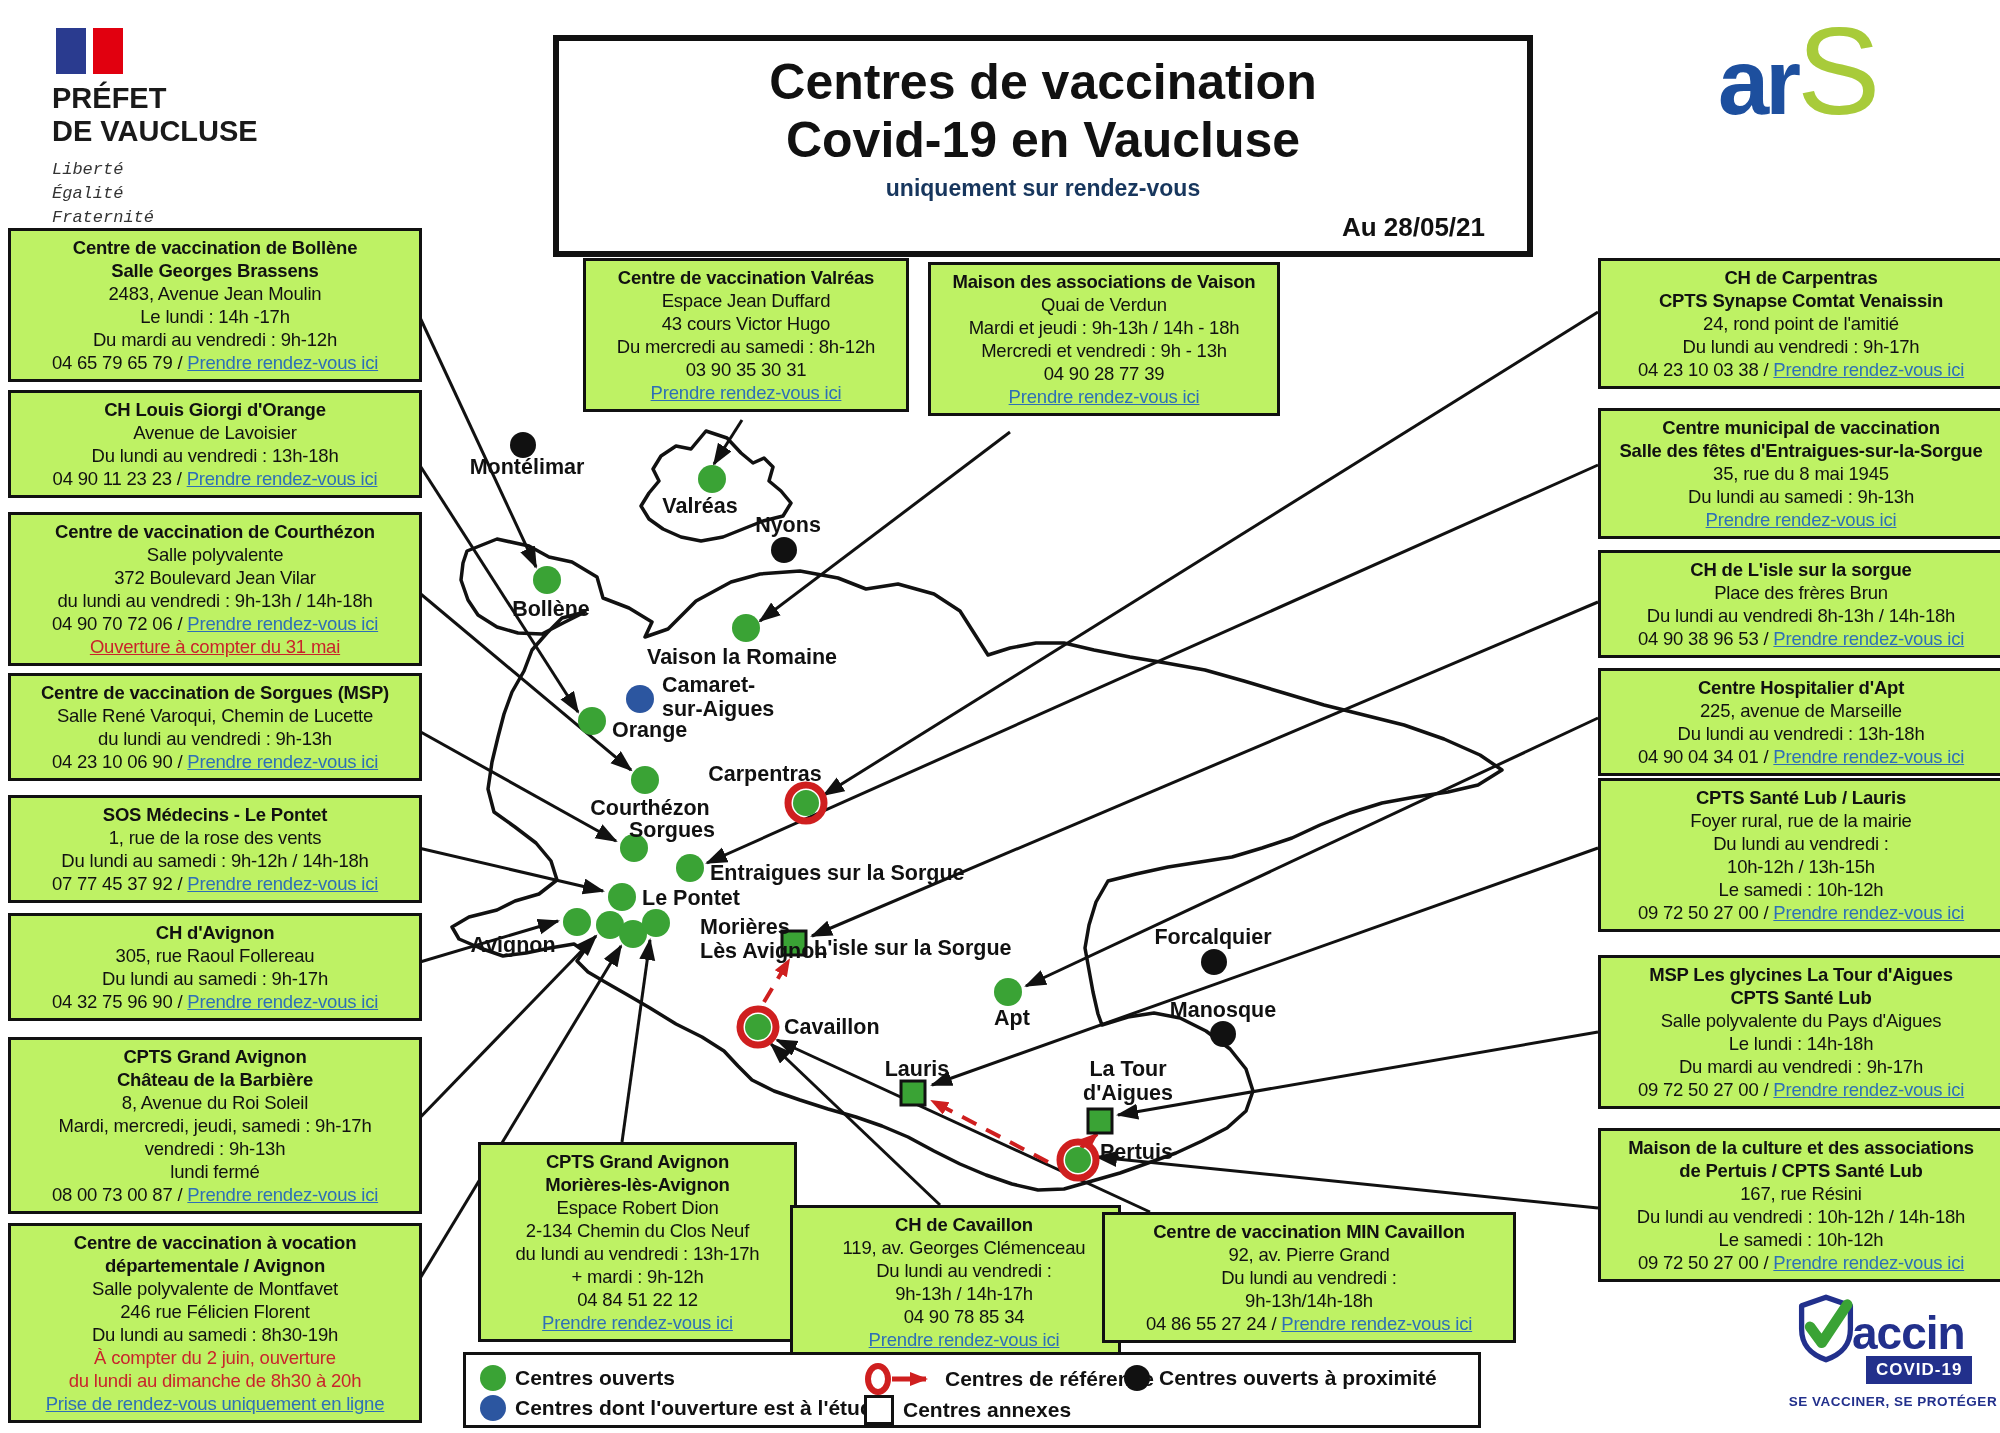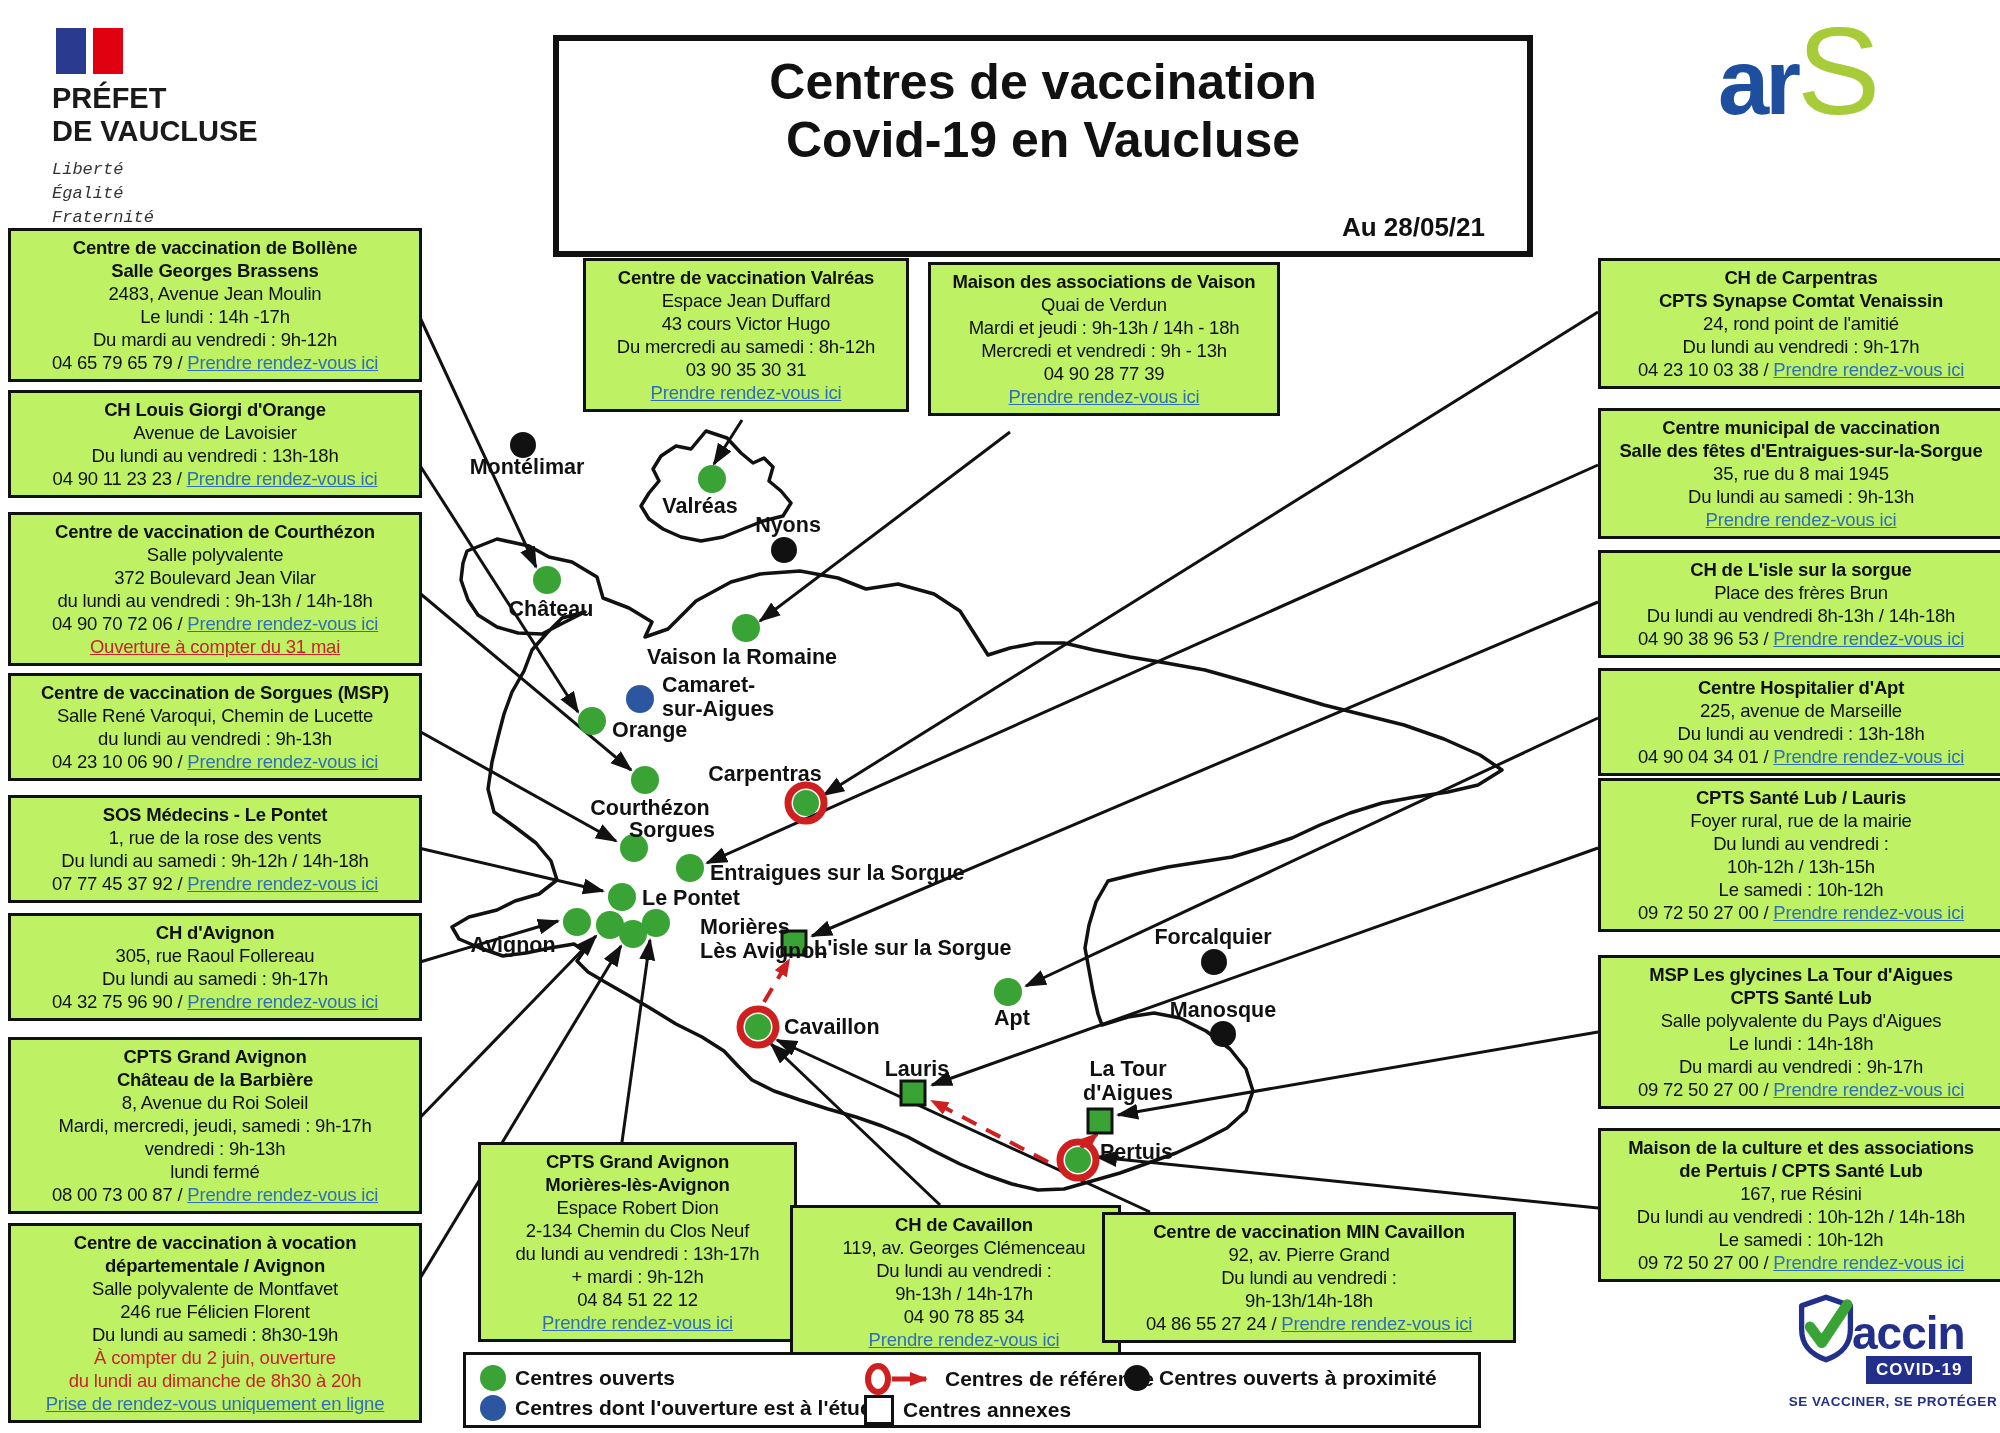--- a/index.html
+++ b/index.html
@@ -77,20 +77,21 @@
   <div id="gov-motto">
     <div>Liberté</div>
     <div>Égalité</div>
     <div>Fraternité</div>
   </div>
 </div>
 
 <div id="title-box">
   <div class="t1">Centres de vaccination</div>
   <div class="t2">Covid-19 en Vaucluse</div>
+  <div class="sub">uniquement sur rendez-vous</div>
   <div id="title-date">Au 28/05/21</div>
 </div>
 
 <div id="ars-logo">
   <div id="ars-word"><span class="ar">ar</span><span class="s">S</span></div>
 </div>
 
 <svg id="map-svg" viewBox="0 0 2000 1433">
   <defs>
     <marker id="ab" markerUnits="userSpaceOnUse" markerWidth="24" markerHeight="18" refX="20" refY="8" orient="auto">
@@ -157,21 +158,21 @@
     <div class="mlabel c" style="left: 527px; top: 455px;">
       <div>Montélimar</div>
     </div>
     <div class="mlabel c" style="left: 700px; top: 494px;">
       <div>Valréas</div>
     </div>
     <div class="mlabel c" style="left: 788px; top: 513px;">
       <div>Nyons</div>
     </div>
     <div class="mlabel c" style="left: 551px; top: 597px;">
-      <div>Château</div>
+      <div>Bollène</div>
     </div>
     <div class="mlabel c" style="left: 742px; top: 645px;">
       <div>Vaison la Romaine</div>
     </div>
     <div class="mlabel" style="left: 662px; top: 673px;">
       <div>Camaret-</div>
       <div>sur-Aigues</div>
     </div>
     <div class="mlabel" style="left: 612px; top: 718px;">
       <div>Orange</div>

